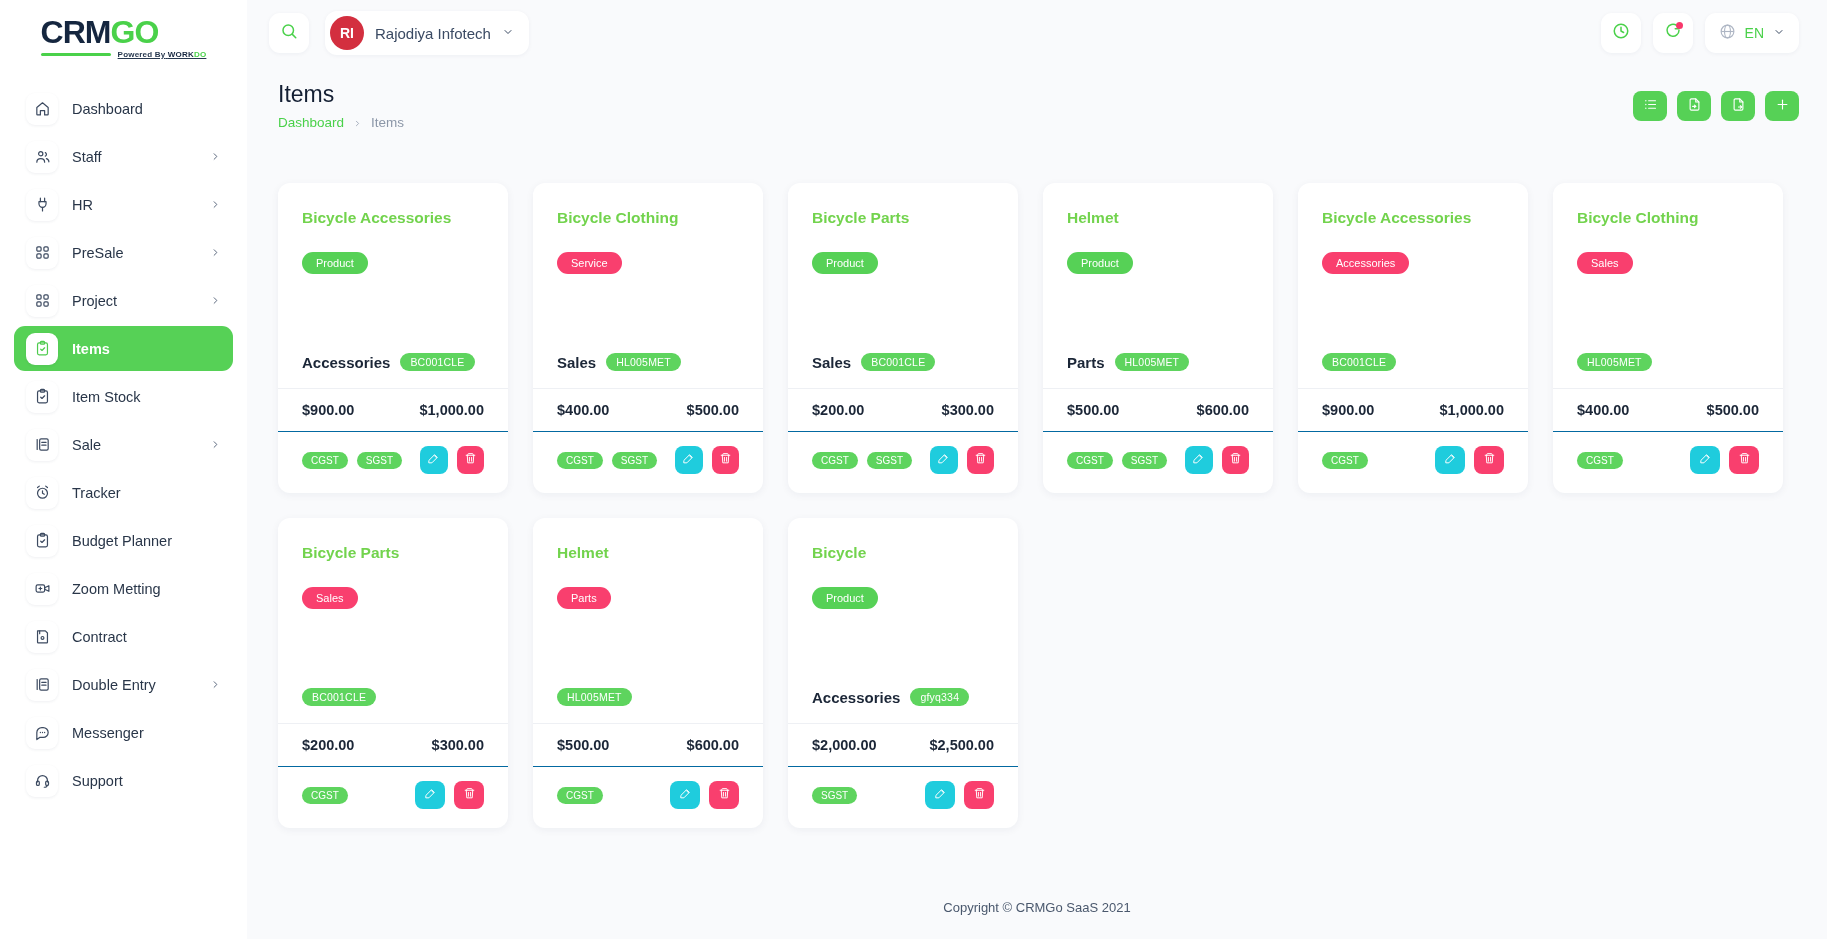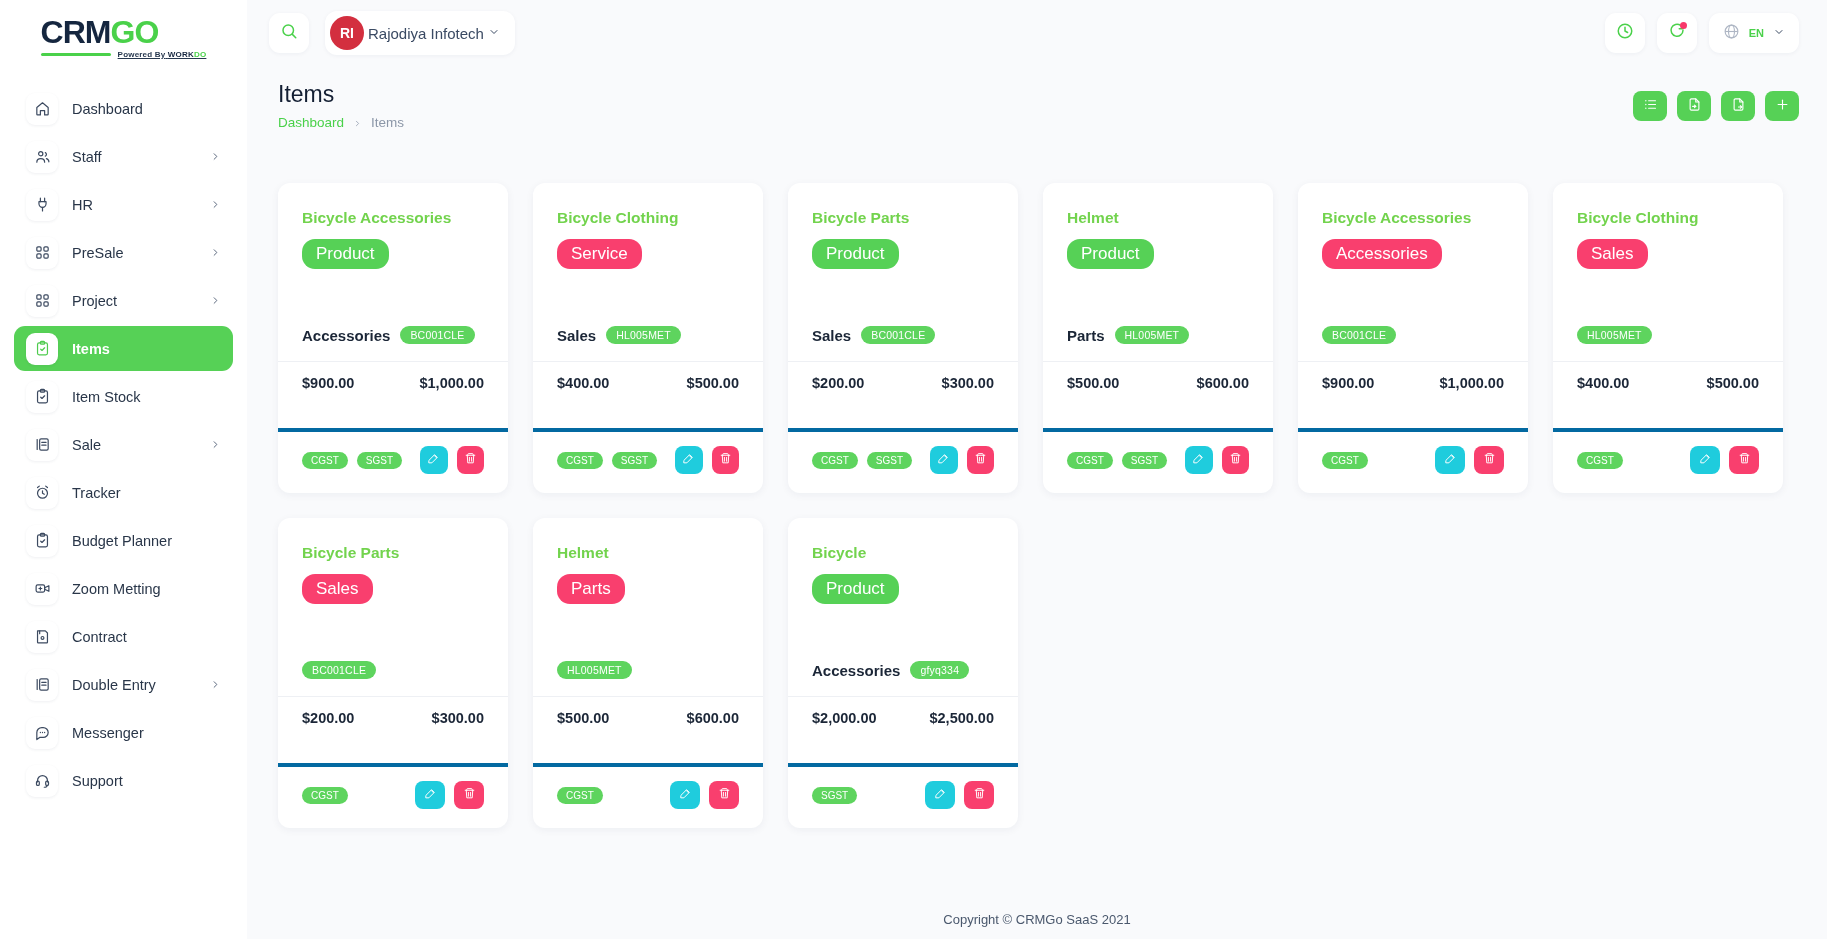--- a/index.html
+++ b/index.html
@@ -60,21 +60,21 @@
     display: flex; align-items: center; padding: 0 28px 0 22px;
   }
   .icon-btn {
     width: 40px; height: 40px; border-radius: 11px; background: #ffffff;
     display: flex; align-items: center; justify-content: center; cursor: pointer;
     box-shadow: 0 1px 4px rgba(22,40,70,.05);
   }
   .icon-btn svg { width: 18px; height: 18px; fill: none; stroke: #4ad14a;
     stroke-width: 2; stroke-linecap: round; stroke-linejoin: round; }
   .company-pill {
-    display: flex; align-items: center; gap: 4px; height: 44px;
+    display: flex; align-items: center; gap: 11px; height: 44px;
     background: #ffffff; border-radius: 12px; padding: 0 15px 0 5px;
     margin-left: 16px; cursor: pointer; box-shadow: 0 1px 4px rgba(22,40,70,.05);
   }
   .avatar {
     width: 34px; height: 34px; border-radius: 50%; background: #d32f3f;
     color: #fff; font-size: 14px; font-weight: 700;
     display: flex; align-items: center; justify-content: center;
   }
   .company-name { font-size: 15px; color: #3a4a63; font-weight: 500; }
   .chev-dark svg { width: 12px; height: 12px; stroke: #3a4a63; fill: none;
@@ -84,21 +84,21 @@
   .badge-dot {
     position: absolute; top: 9px; right: 10px; width: 7px; height: 7px;
     border-radius: 50%; background: #f8386b;
   }
   .lang-pill {
     display: flex; align-items: center; gap: 9px; height: 40px;
     background: #ffffff; border-radius: 11px; padding: 0 14px; cursor: pointer;
     box-shadow: 0 1px 4px rgba(22,40,70,.05);
   }
   .lang-pill .globe svg { width: 17px; height: 17px; stroke: #aeb6c4; fill: none; stroke-width: 1.6; }
-  .lang-code { font-size: 11px; font-weight: 700; color: #4ad14a; }
+  .lang-code { font-size: 14px; font-weight: 400; color: #4ad14a; }
 
   
   .page-head {
     position: absolute; left: 247px; top: 66px; right: 0; height: 80px;
     display: flex; align-items: center; padding: 0 28px 0 31px;
   }
   .page-title { font-size: 23px; color: #141f33; font-weight: 500; line-height: 1.25; }
   .breadcrumb { display: flex; align-items: center; gap: 9px; margin-top: 5px; }
   .crumb-link { font-size: 13.5px; color: #4ad14a; cursor: pointer; }
   .crumb-sep svg { width: 9px; height: 9px; stroke: #98a2b2; fill: none; stroke-width: 2.2;
@@ -118,58 +118,58 @@
     display: flex; flex-wrap: wrap; gap: 25px 25px;
   }
   .card {
     width: 230px; min-height: 310px; background: #ffffff; border-radius: 12px;
     box-shadow: 0 2px 9px rgba(20,40,80,.055);
     display: flex; flex-direction: column; overflow: hidden;
   }
   .card-body { padding: 26px 24px 0 24px; flex: 1; display: flex; flex-direction: column; }
   .card-title { font-size: 15.5px; font-weight: 700; color: #72d34d; line-height: 1.2; }
   .tag {
-    display: inline-block; align-self: flex-start; margin-top: 11px;
-    padding: 5px 14px; border-radius: 13px; font-size: 17px; color: #ffffff;
+    display: inline-block; align-self: flex-start; margin-top: 24px;
+    padding: 5px 14px; border-radius: 13px; font-size: 11px; color: #ffffff;
   }
   .tag.green { background: #56d156; }
   .tag.pink { background: #f93f6e; }
   .card-mid { margin-top: auto; display: flex; align-items: center; gap: 10px;
     padding-bottom: 17px; min-height: 34px; }
   .mid-cat { font-size: 15px; font-weight: 700; color: #1b2637; }
   .sku {
     padding: 3px 10px; border-radius: 11px; background: #5ed45e;
     color: #ffffff; font-size: 10.5px; font-weight: 500; letter-spacing: .2px;
   }
   .card-prices {
     display: flex; justify-content: space-between; align-items: center;
     padding: 13px 24px; border-top: 1px solid #eef0f4;
     font-size: 14.5px; font-weight: 700; color: #1b2637;
   }
   .card-foot {
     display: flex; align-items: center; gap: 9px;
-    padding: 14px 24px 19px 24px; border-top: 4px solid #0369a1; margin-top: 24px;
+    padding: 14px 24px 19px 24px; border-top: 1px solid #0369a1;
   }
   .tax {
     padding: 3px 9px; border-radius: 10px; background: #5ed45e;
     color: #ffffff; font-size: 10px; font-weight: 500;
   }
   .foot-sp { flex: 1; }
   .mini-btn {
     width: 30px; height: 28px; border-radius: 8px;
     display: flex; align-items: center; justify-content: center; cursor: pointer;
   }
   .mini-btn.edit { background: #1fccdd; }
   .mini-btn.del { background: #f93f6e; }
   .mini-btn svg { width: 13px; height: 13px; stroke: #ffffff; fill: none;
     stroke-width: 1.8; stroke-linecap: round; stroke-linejoin: round; }
 
   
   .footer {
-    position: absolute; left: 247px; right: 0; bottom: 12px;
+    position: absolute; left: 247px; right: 0; bottom: 24px;
     text-align: center; font-size: 13px; color: #4a586d;
   }
 </style>
 </head>
 <body>
 
 <div class="app">
 
   <aside class="sidebar">
     <div class="logo-wrap">

